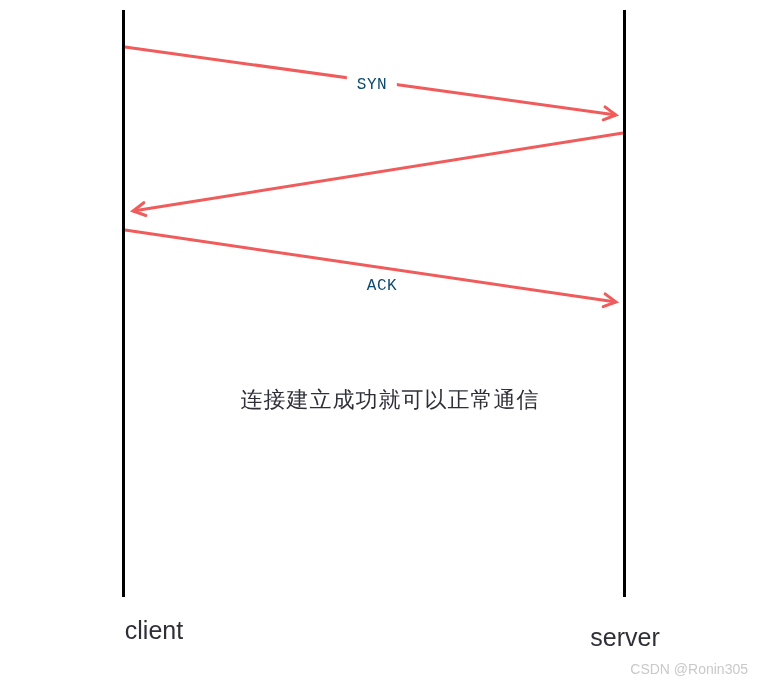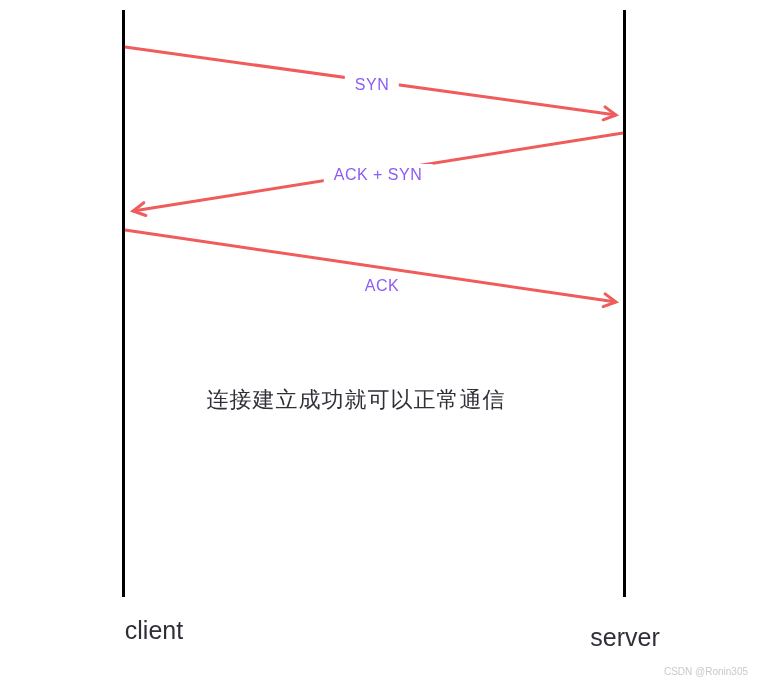--- a/index.html
+++ b/index.html
@@ -19,44 +19,45 @@
     position: absolute;
     left: 0;
     top: 0;
   }
   .msg-label {
     position: absolute;
     transform: translate(-50%, -50%);
     background: #ffffff;
     padding: 2px 10px;
     font-size: 16px;
-    color: #8b5cf6;
+    color: #0c4a6e;
     white-space: nowrap;
     letter-spacing: 0.5px;
+    font-family: Liberation Mono, monospace;
   }
   .note {
     position: absolute;
     transform: translate(-50%, -50%);
     font-size: 22px;
     color: #2f2f38;
     white-space: nowrap;
     letter-spacing: 1px;
   }
   .actor-label {
     position: absolute;
     transform: translate(-50%, -50%);
     font-size: 25px;
     color: #2f2f38;
     white-space: nowrap;
   }
   .watermark {
     position: absolute;
     right: 9px;
     bottom: 6px;
-    font-size: 10px;
+    font-size: 14px;
     color: #c9c9c9;
     white-space: nowrap;
   }
 </style>
 </head>
 <body>
 
 <div class="canvas">
 
   <svg class="diagram-svg" width="757" height="683" viewBox="0 0 757 683">
@@ -69,25 +70,24 @@
     <line x1="123.5" y1="10" x2="123.5" y2="597" stroke="#000000" stroke-width="3"></line>
     <line x1="624.5" y1="10" x2="624.5" y2="597" stroke="#000000" stroke-width="3"></line>
 
     <line x1="125" y1="47" x2="616" y2="115" stroke="#f05b5b" stroke-width="3" marker-end="url(#arrowhead)"></line>
     <line x1="623" y1="133" x2="133" y2="211" stroke="#f05b5b" stroke-width="3" marker-end="url(#arrowhead)"></line>
     <line x1="125" y1="230" x2="616" y2="302" stroke="#f05b5b" stroke-width="3" marker-end="url(#arrowhead)"></line>
   </svg>
 
   <div class="msg-label" style="left:372px; top:85px;">SYN</div>
 
-  <div class="msg-label" style="left:378px; top:175px;">ACK + SYN</div>
 
   <div class="msg-label" style="left:382px; top:270px;margin-top:16px;">ACK</div>
 
-  <div class="note" style="left:356px; top:400px;">连接建立成功就可以正常通信</div>
+  <div class="note" style="left:390px; top:400px;">连接建立成功就可以正常通信</div>
 
   <div class="actor-label" style="left:114px; top:630px;margin-left:40px;">client</div>
 
   <div class="actor-label" style="left:625px; top:637px;text-align:center;">server</div>
 
   <div class="watermark">CSDN @Ronin305</div>
 
 </div>
 
 </body></html>

